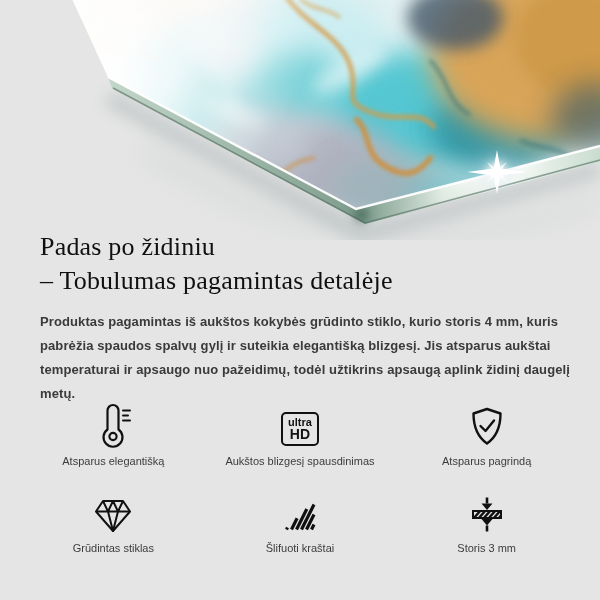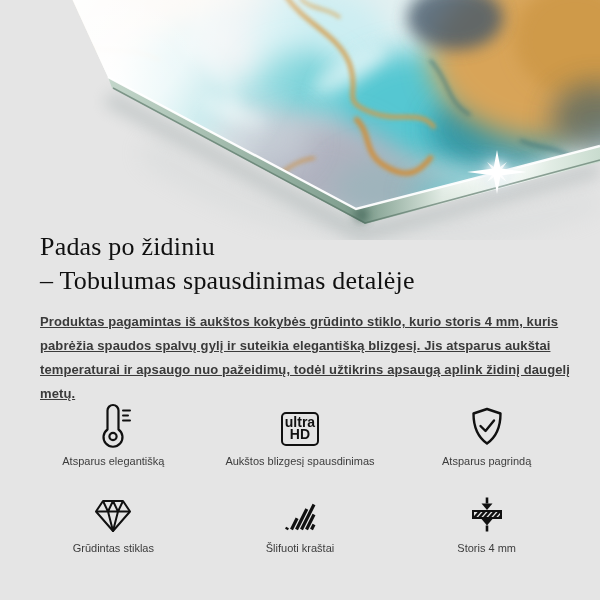--- a/index.html
+++ b/index.html
@@ -9,35 +9,35 @@
   }
   .hero { position:absolute; left:0; top:0; width:600px; height:240px; }
   .content { position:absolute; left:40px; top:230px; width:532px; }
   h1.title {
     margin:0; font-family:"Liberation Serif", serif; font-weight:400;
     font-size:26px; line-height:34px; color:#101010; letter-spacing:0.2px;
   }
   h1.title span { display:block; }
   p.desc {
     margin:12px 0 0 0; font-size:13px; line-height:24px; font-weight:600;
-    color:#3a3a3a; letter-spacing:0.1px;text-decoration:underline;
+    color:#3a3a3a; letter-spacing:0.1px;
   }
   .features {
     position:absolute; left:20px; top:396px; width:560px;
     display:grid; grid-template-columns:repeat(3,1fr); row-gap:16px;
   }
   .feature { display:flex; flex-direction:column; align-items:center; }
   .icon-wrap { height:52px; display:flex; align-items:flex-end; justify-content:center; }
   .feature-label { margin-top:7px; font-size:11px; color:#3c3c3c; text-align:center; }
   .hd-box {
     width:34px; height:30px; border:2.4px solid #111; border-radius:5px;
     display:flex; flex-direction:column; align-items:center; justify-content:center;
     color:#111; margin-bottom:2px;
   }
-  .hd-box .hd-top { font-size:14px; font-weight:700; line-height:9px; }
+  .hd-box .hd-top { font-size:11px; font-weight:700; line-height:9px; }
   .hd-box .hd-bottom { font-size:14px; font-weight:700; line-height:14px; }
   svg .ln { stroke:#111; fill:none; }
 </style>
 </head>
 <body>
 
 <div class="stage">
 
   <div class="hero">
     <svg width="600" height="240" viewBox="0 0 600 240">
@@ -131,21 +131,21 @@
         <circle cx="497" cy="172" r="9" fill="#ffffff" opacity="0.95" filter="url(#b4)"></circle>
         <path d="M497,150 L500.5,168.5 L527,172 L500.5,175.5 L497,194 L493.5,175.5 L467,172 L493.5,168.5 Z" fill="#ffffff"></path>
         <path d="M497,158 L499,170 L511,172 L499,174 L497,186 L495,174 L483,172 L495,170 Z" fill="#ffffff" opacity="0.8" transform="rotate(45 497 172)"></path>
       </g>
     </svg>
   </div>
 
   <div class="content">
     <h1 class="title">
       <span>Padas po židiniu</span>
-      <span>– Tobulumas spausdinimas detalėje</span>
+      <span>– Tobulumas pagamintas detalėje</span>
     </h1>
     <p class="desc">Produktas pagamintas iš aukštos kokybės grūdinto stiklo, kurio storis 4 mm, kuris pabrėžia spaudos spalvų gylį ir suteikia elegantišką blizgesį. Jis atsparus aukštai temperaturai ir apsaugo nuo pažeidimų, todėl užtikrins apsaugą aplink židinį daugelį metų.</p>
   </div>
 
   <div class="features">
 
     <div class="feature">
       <div class="icon-wrap">
         <svg width="42" height="46" viewBox="0 0 42 46">
           <path class="ln" d="M15.5,8.5 a5.5,5.5 0 0 1 11,0 V27.5 a9.5,9.5 0 1 1 -11,0 Z" stroke-width="2.2" stroke-linejoin="round"></path>
@@ -201,17 +201,17 @@
           <path class="ln" d="M20,2.5 V8.5" stroke-width="2.6"></path>
           <path d="M14.5,8.5 H25.5 L20,15 Z" fill="#111"></path>
           <rect class="ln" x="6" y="16" width="28" height="7" stroke-width="2"></rect>
           <g clip-path="url(#barClip)">
             <path d="M6,24 L14,15 M11,24 L19,15 M16,24 L24,15 M21,24 L29,15 M26,24 L34,15 M31,24 L39,15" stroke="#111" stroke-width="2.4"></path>
           </g>
           <path d="M14.5,30.5 H25.5 L20,24 Z" fill="#111" transform="rotate(180 20 27.25)"></path>
           <path class="ln" d="M20,30.5 V36.5" stroke-width="2.6"></path>
         </svg>
       </div>
-      <div class="feature-label">Storis 4 mm</div>
+      <div class="feature-label">Storis 3 mm</div>
     </div>
 
   </div>
 </div>
 
 </body></html>

